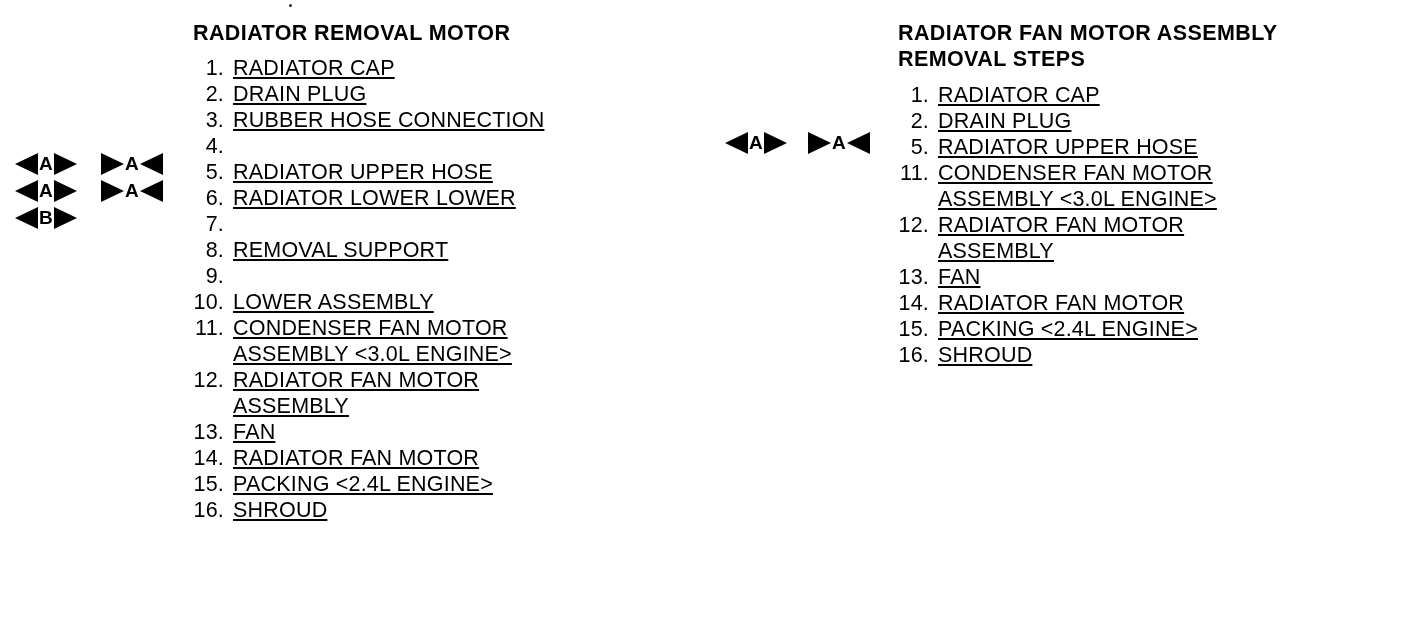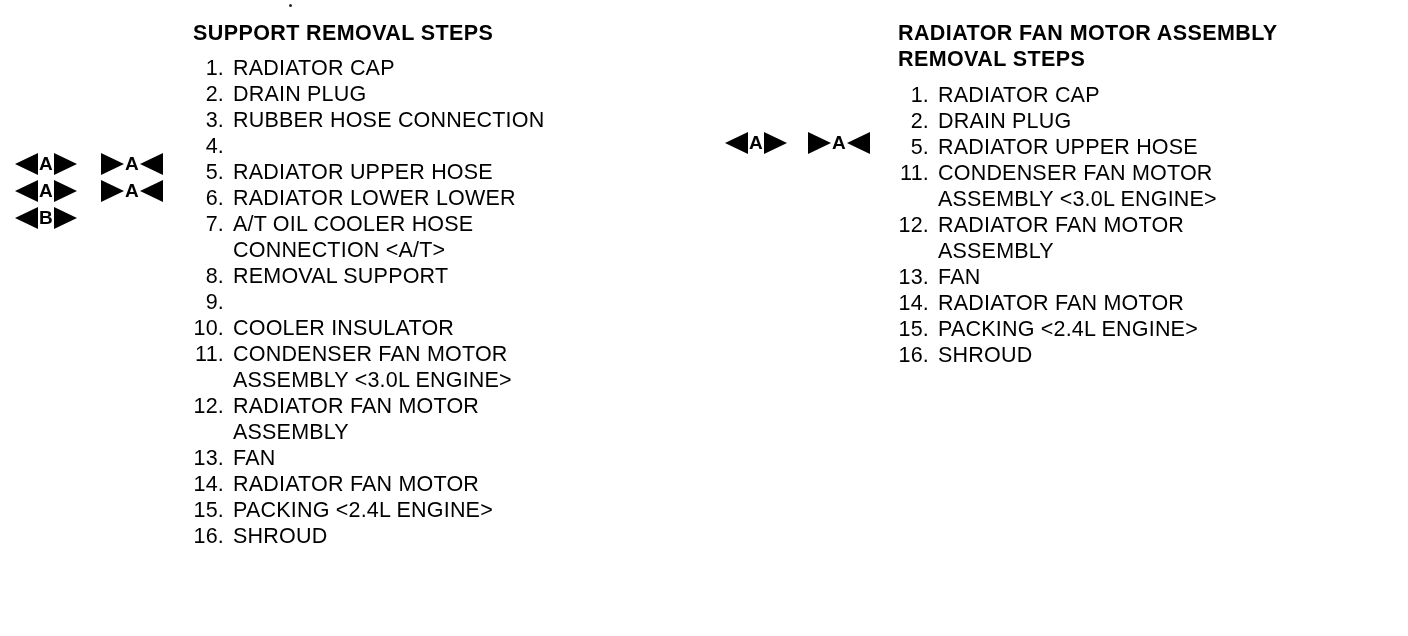--- a/index.html
+++ b/index.html
@@ -46,20 +46,21 @@
   }
   .step-num {
     flex: 0 0 auto;
     text-align: right;
     padding-right: 9px;
     white-space: pre;
   }
   .step-text {
     flex: 1 1 auto;
     white-space: pre-line;
+    text-decoration: underline;
   }
 
   
   #left-list .step-num { width: 38px; }
   
   #right-list .step-num { width: 38px; }
 
   
   .marker {
     position: absolute;
@@ -97,21 +98,21 @@
     width: 3px;
     height: 3px;
     background: #000;
     border-radius: 50%;
     opacity: 0.85;
   }
 </style>
 </head>
 <body>
 
-<div class="abs heading" id="left-heading" style="left:193px; top:20px;">SUPPORT REMOVAL STEPS</div>
+<div class="abs heading" id="left-heading" style="left:193px; top:20px;">RADIATOR REMOVAL MOTOR</div>
 
 <ul class="abs steps" id="left-list" style="left:186px; top:55px; width:470px;">
     <li class="step">
       <span class="step-num">1.</span>
       <span class="step-text">RADIATOR CAP</span>
     </li>
     <li class="step">
       <span class="step-num">2.</span>
       <span class="step-text">DRAIN PLUG</span>
     </li>
@@ -125,33 +126,31 @@
     <li class="step">
       <span class="step-num">5.</span>
       <span class="step-text">RADIATOR UPPER HOSE</span>
     </li>
     <li class="step">
       <span class="step-num">6.</span>
       <span class="step-text">RADIATOR LOWER LOWER</span>
     </li>
     <li class="step">
       <span class="step-num">7.</span>
-      <span class="step-text">A/T OIL COOLER HOSE
-CONNECTION &lt;A/T&gt;</span>
     </li>
     <li class="step">
       <span class="step-num">8.</span>
       <span class="step-text">REMOVAL SUPPORT</span>
     </li>
     <li class="step">
       <span class="step-num">9.</span>
     </li>
     <li class="step">
       <span class="step-num">10.</span>
-      <span class="step-text">COOLER INSULATOR</span>
+      <span class="step-text">LOWER ASSEMBLY</span>
     </li>
     <li class="step">
       <span class="step-num">11.</span>
       <span class="step-text">CONDENSER FAN MOTOR
 ASSEMBLY &lt;3.0L ENGINE&gt;</span>
     </li>
     <li class="step">
       <span class="step-num">12.</span>
       <span class="step-text">RADIATOR FAN MOTOR
 ASSEMBLY</span>

